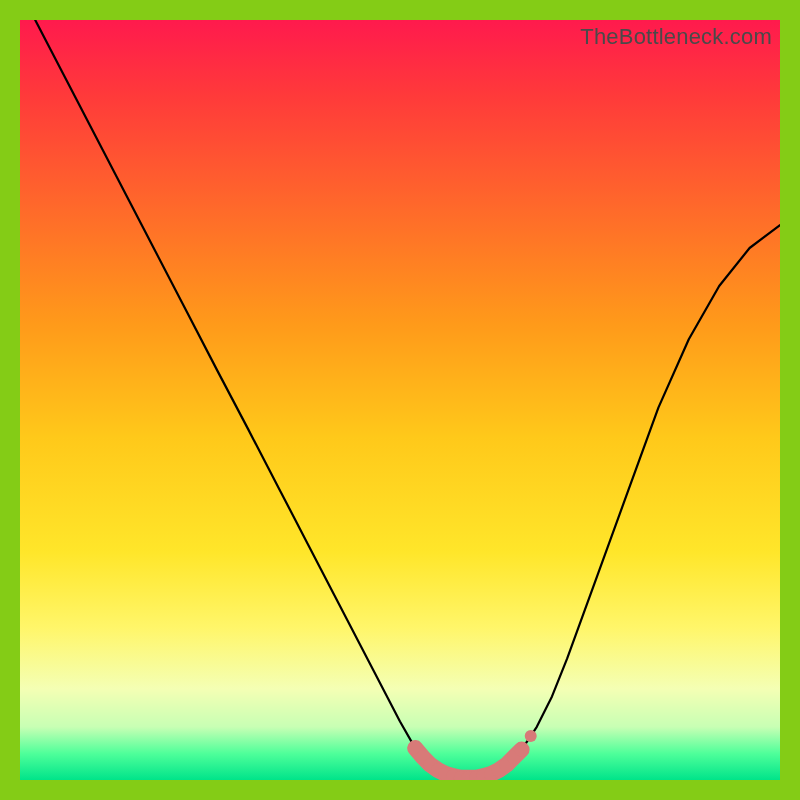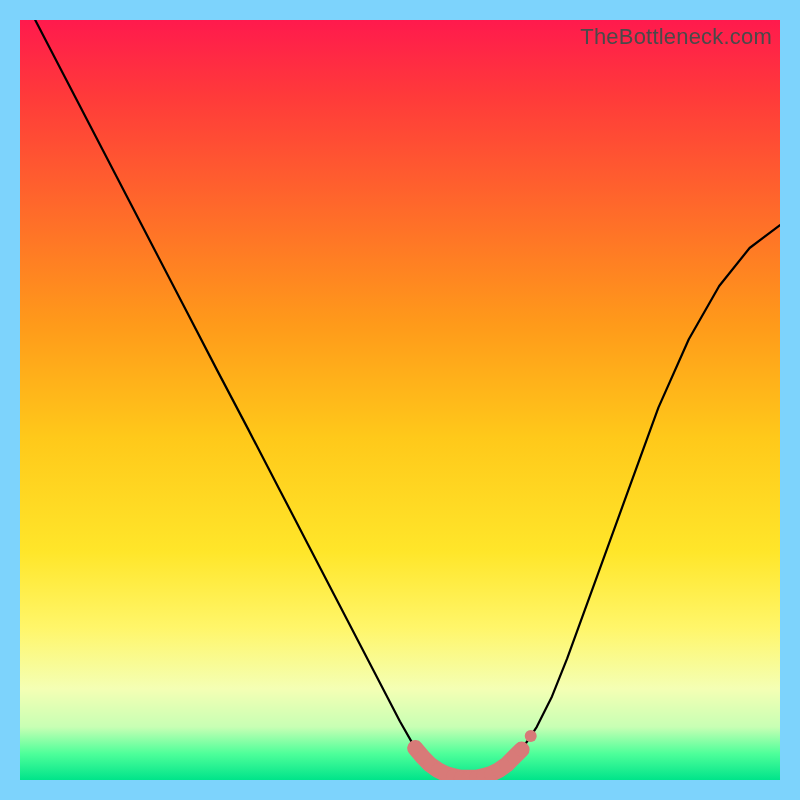--- a/index.html
+++ b/index.html
@@ -8,21 +8,21 @@
     width: 800px;
     height: 800px;
     overflow: hidden;
     background: #000;
     font-family: Arial, Helvetica, sans-serif;
   }
   .frame {
     position: relative;
     width: 800px;
     height: 800px;
-    background: #7dd3fc;
+    background: #84cc16;
   }
   .plot {
     position: absolute;
     left: 20px;
     top: 20px;
     width: 760px;
     height: 760px;
     overflow: hidden;
   }
   .watermark {

